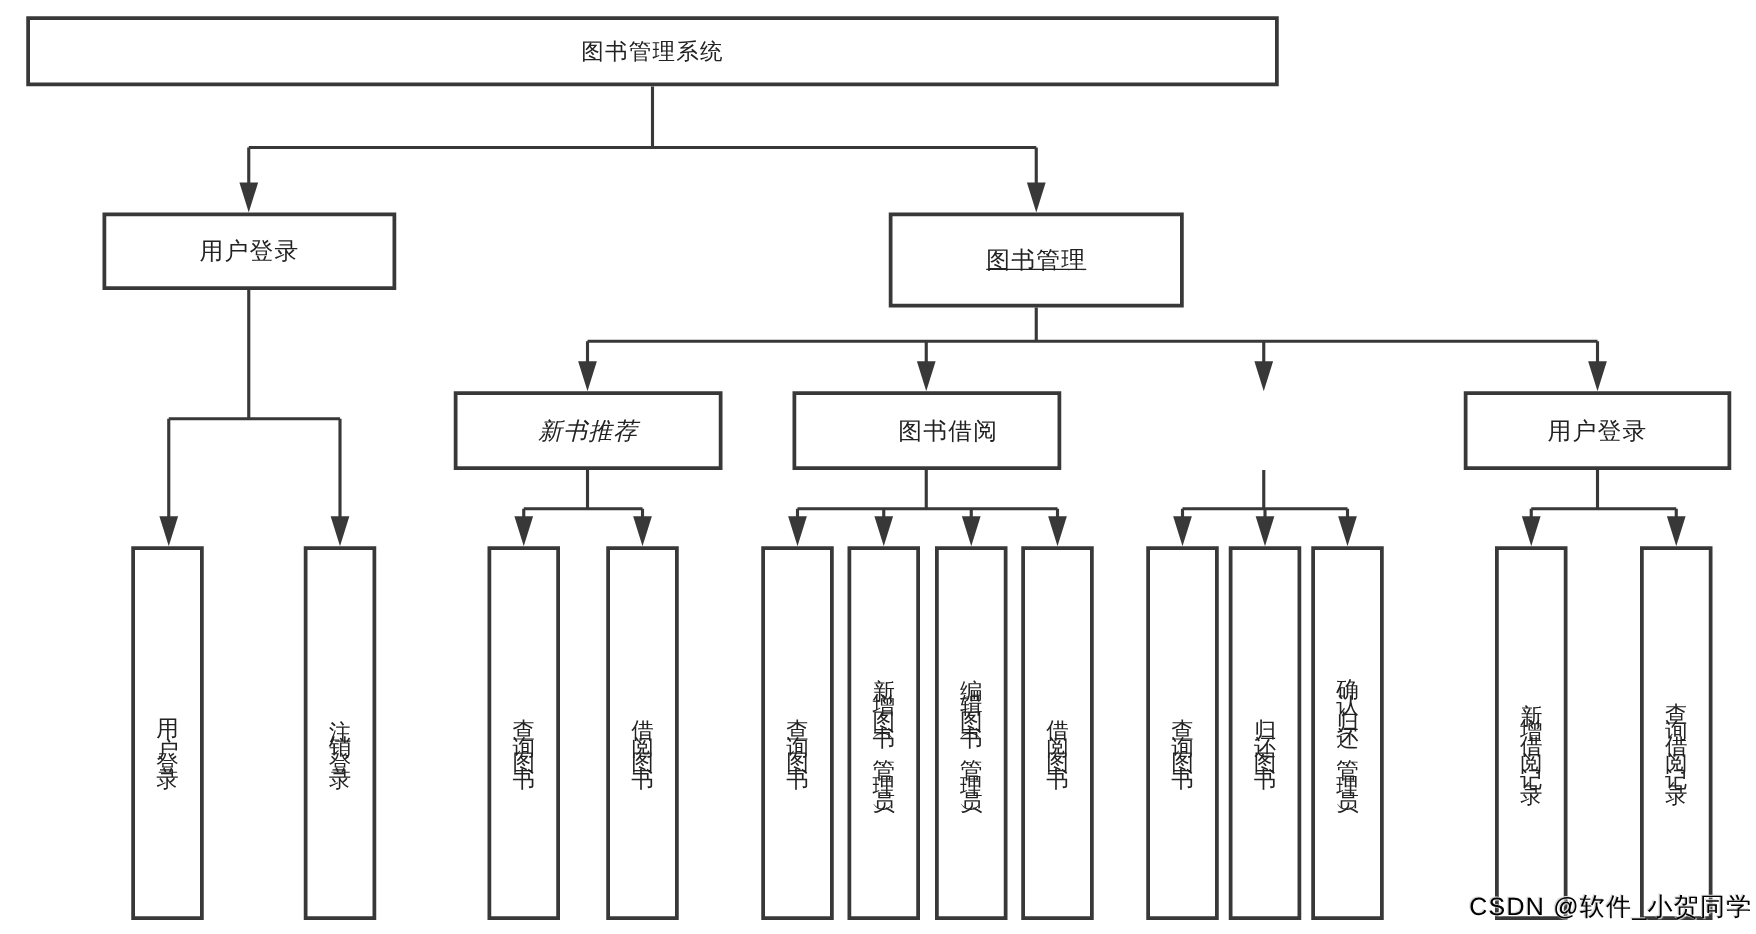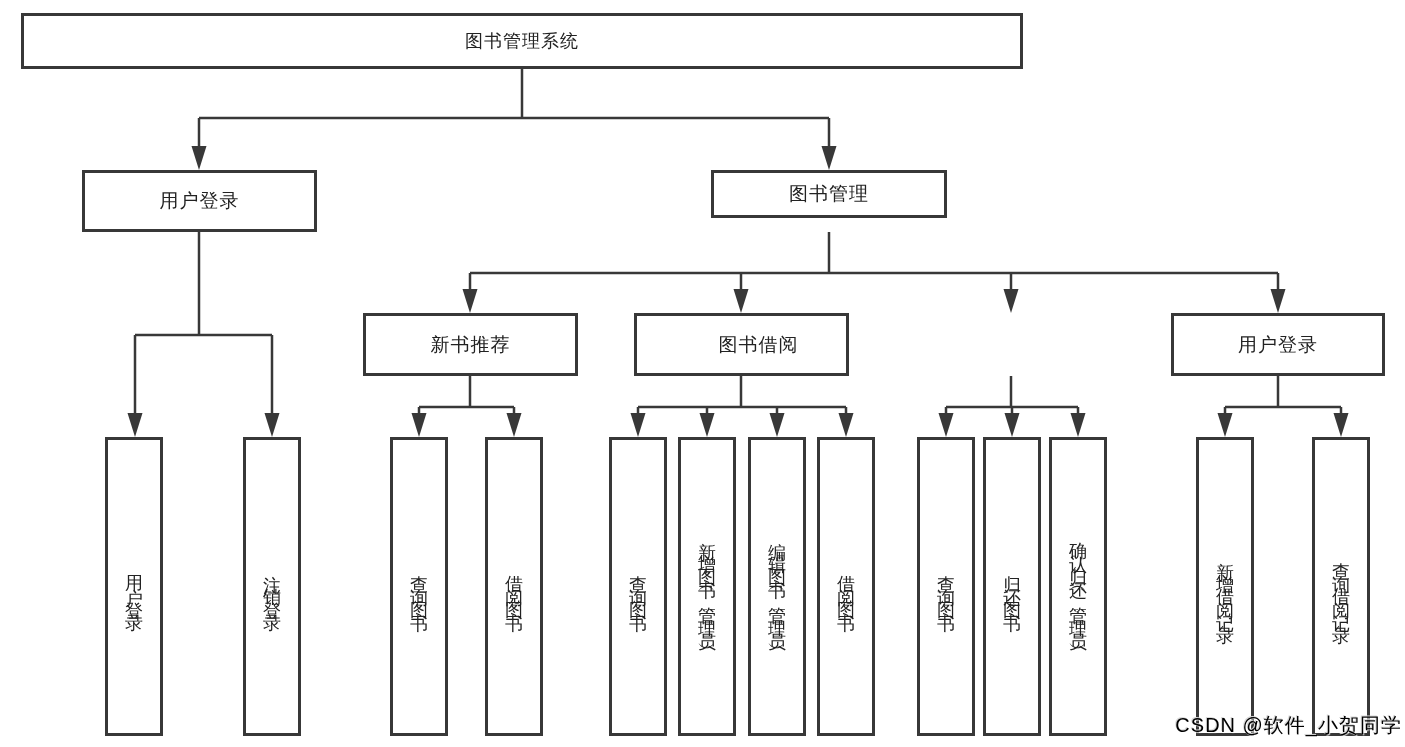--- a/index.html
+++ b/index.html
@@ -121,25 +121,25 @@
     </g>
   </svg>
 
   <div class="node rootnode" style="left:21px; top:13px; width:1002px; height:56px;">
     <span>图书管理系统</span>
   </div>
 
   <div class="node hnode" style="left:82px; top:170px; width:235px; height:62px;">
     <span>用户登录</span>
   </div>
-  <div class="node hnode" style="left:711px; top:170px; width:236px; height:48px;">
+  <div class="node hnode" style="left:711px; top:170px; width:236px; height:76px;text-decoration:underline;">
     <span>图书管理</span>
   </div>
 
-  <div class="node hnode" style="left:363px; top:313px; width:215px; height:63px;">
+  <div class="node hnode" style="left:363px; top:313px; width:215px; height:63px;font-style:italic;">
     <span>新书推荐</span>
   </div>
   <div class="node hnode" style="left:634px; top:313px; width:215px; height:63px;padding-left:34px;">
     <span>图书借阅</span>
   </div>
   <div class="node hnode" style="left:1171px; top:313px; width:214px; height:63px;">
     <span>用户登录</span>
   </div>
 
   <div class="node vnode" style="left:105px; top:437px;">

